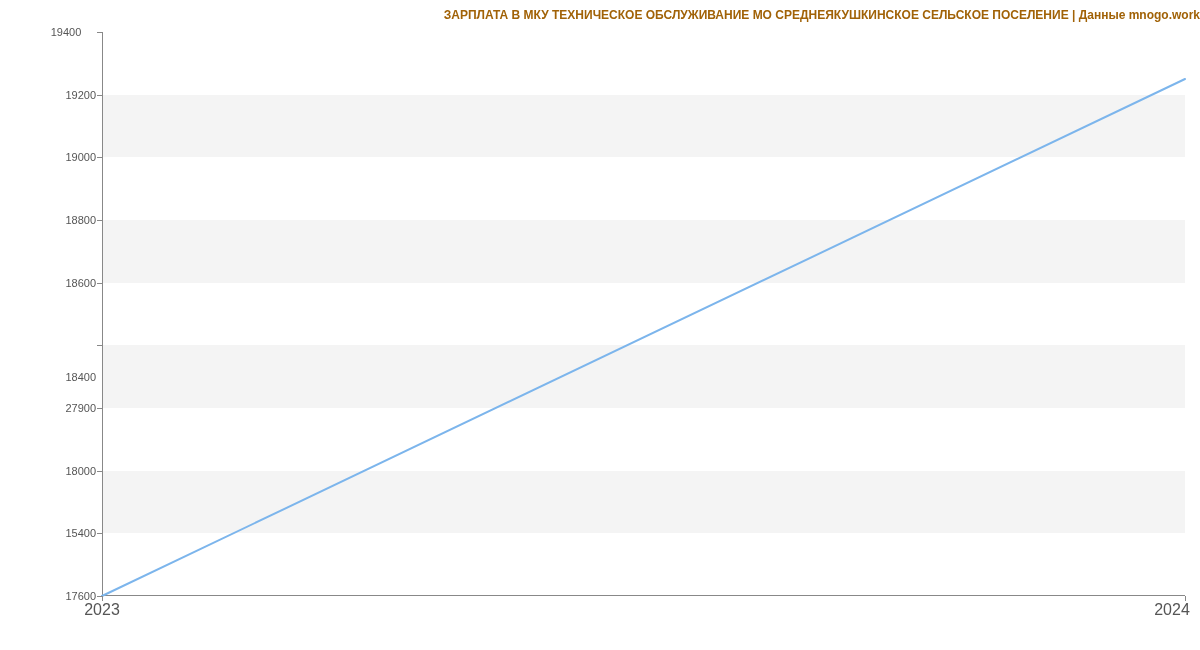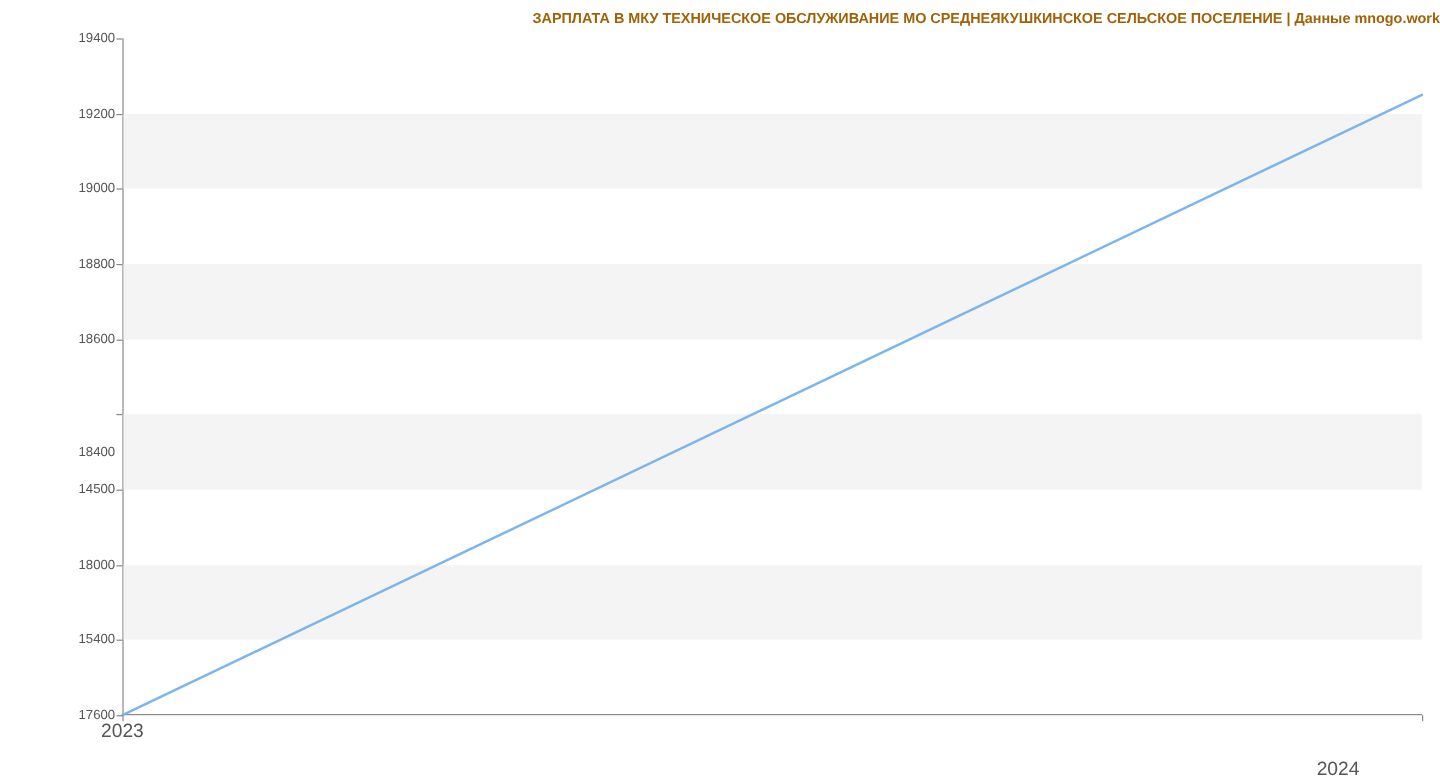--- a/index.html
+++ b/index.html
@@ -97,30 +97,30 @@
 <svg class="line-layer" id="line-layer">
     <path d="M0 564 L1083 47" class="series-line" style="stroke: rgb(124, 181, 236);"></path>
   </svg>
 
 <div class="tick-label-y" style="top: 596px;">17600</div>
 <div class="tick-mark-y" style="top: 596px;"></div>
 <div class="tick-label-y" style="top: 533.333px;">15400</div>
 <div class="tick-mark-y" style="top: 533.333px;"></div>
 <div class="tick-label-y" style="top: 470.667px;">18000</div>
 <div class="tick-mark-y" style="top: 470.667px;"></div>
-<div class="tick-label-y" style="top: 408px;">14500</div>
+<div class="tick-label-y" style="top: 408px;">27900</div>
 <div class="tick-mark-y" style="top: 408px;"></div>
 <div class="tick-label-y" style="top: 345.333px; margin-top: 32px;">18400</div>
 <div class="tick-mark-y" style="top: 345.333px;"></div>
 <div class="tick-label-y" style="top: 282.667px;">18600</div>
 <div class="tick-mark-y" style="top: 282.667px;"></div>
 <div class="tick-label-y" style="top: 220px;">18800</div>
 <div class="tick-mark-y" style="top: 220px;"></div>
 <div class="tick-label-y" style="top: 157.333px;">19000</div>
 <div class="tick-mark-y" style="top: 157.333px;"></div>
 <div class="tick-label-y" style="top: 94.6667px;">19200</div>
 <div class="tick-mark-y" style="top: 94.6667px;"></div>
-<div class="tick-label-y" style="top: 32px;">19400</div>
+<div class="tick-label-y" style="top: 32px; text-align: center;">19400</div>
 <div class="tick-mark-y" style="top: 32px;"></div>
 <div class="tick-label-x" style="left: 102px;">2023</div>
 <div class="tick-mark-x" style="left: 102px;"></div>
-<div class="tick-label-x" style="left: 1115px; margin-top: 32px;">2024</div>
+<div class="tick-label-x" style="left: 1172px;">2024</div>
 <div class="tick-mark-x" style="left: 1185px;"></div>
 
 </body></html>

